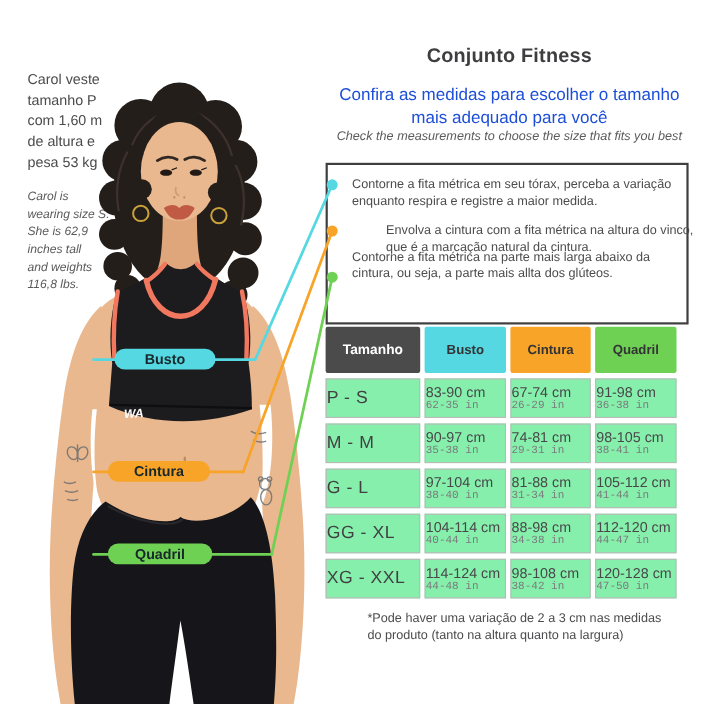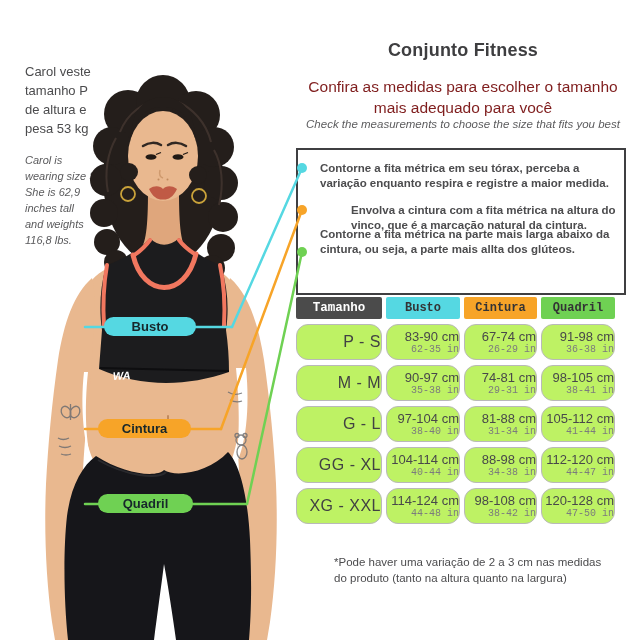--- a/index.html
+++ b/index.html
@@ -9,51 +9,51 @@
   .abs{position:absolute;}
 
   
   #left-note{left:25px;top:62px;width:92px;color:#4b4b4d;}
   #left-note .pt{font-size:13px;line-height:19px;font-weight:500;}
   #left-note .en{margin-top:14px;font-size:11px;line-height:16px;font-style:italic;color:#5a5a5c;}
   .u{}
 
   
   #title{left:300px;top:40px;width:326px;text-align:center;font-size:18px;font-weight:700;color:#3e3e40;letter-spacing:.2px;}
-  #subtitle{left:296px;top:76px;width:334px;text-align:center;font-size:15.5px;line-height:21px;color:#7f1d1d;}
+  #subtitle{left:296px;top:76px;width:334px;text-align:center;font-size:15.5px;line-height:21px;color:#1d4ed8;}
   #subtitle-en{left:296px;top:118px;width:334px;text-align:center;font-size:11.5px;font-style:italic;color:#5c5c5e;}
 
   
   #ins-box{left:296px;top:148px;width:326px;height:143px;border:2px solid #3f3f41;background:#fff;}
   .ins-item{position:absolute;left:22px;width:296px;font-size:11.5px;line-height:15px;color:#4c4c4e;}
   #ins-0{top:11px;} #ins-1{top:53px;margin-left:31px;} #ins-2{top:77px;}
 
   
   .pill{position:absolute;height:19px;border-radius:10px;display:flex;align-items:center;justify-content:center;
         font-size:13px;font-weight:700;color:#17272b;z-index:6;}
   #pill-busto{left:104px;top:317px;width:92px;}
   #pill-cintura{left:98px;top:419px;width:93px;}
   #pill-quadril{left:98px;top:494px;width:95px;}
 
   
   #size-table{left:296px;top:297px;display:grid;grid-template-columns:86px 74px 73px 74px;gap:5px 4px;}
-  .th{height:22px;display:flex;align-items:center;justify-content:center;font-size:12px;font-weight:700;color:#333335;border-radius:2px;font-family:Liberation Mono, monospace;}
+  .th{height:42px;display:flex;align-items:center;justify-content:center;font-size:12px;font-weight:700;color:#333335;border-radius:2px;}
   .th.dark{color:#fff;font-size:12.5px;}
-  .td{height:34px;border:1px solid #b9b9b9;border-radius:12px;background:#bef264;display:flex;flex-direction:column;align-items:flex-end;justify-content:center;}
+  .td{height:34px;border:1px solid #b9b9b9;border-radius:0;background:#86efac;display:flex;flex-direction:column;align-items:flex-start;justify-content:center;}
   .td .size{font-size:16px;color:#414143;font-weight:500;letter-spacing:.5px;}
   .td .cm{font-size:13px;color:#48484a;line-height:15px;}
   .td .in{font-size:10px;color:#7b7b7d;line-height:12px;font-family:Liberation Mono, monospace;}
 
   
   #footnote-pt{left:334px;top:554px;width:278px;font-size:11.5px;line-height:16px;color:#4c4c4e;}
   #footnote-en{left:334px;top:590px;width:278px;font-size:11.5px;line-height:16px;font-style:italic;color:#5a5a5c;}
 
   #figure-svg{left:0;top:0;z-index:1;}
   #overlay-svg{left:0;top:0;z-index:5;pointer-events:none;}
-  #ins-box{z-index:2;font-weight:bold;} #size-table{z-index:2;}
+  #ins-box{z-index:2;} #size-table{z-index:2;}
 </style>
 </head>
 <body>
 
 <div id="page">
 
   <svg id="figure-svg" class="abs" width="640" height="640" viewBox="0 0 640 640">
 
     <g fill="#241e1b">
       <ellipse cx="163" cy="178" rx="60" ry="88"></ellipse>
@@ -149,20 +149,21 @@
       <circle cx="158.5" cy="179.5" r="1" fill="#c08a5f"></circle>
         <circle cx="167.5" cy="179.5" r="1" fill="#c08a5f"></circle>
       <path d="M149 189 C155 185 160 186 163 189 C166 186 171 185 177 189 C173 198 167 200 163 199.5 C159 200 153 198 149 189 Z" fill="#c05a45"></path>
     </g>
   </svg>
 
   <div id="left-note" class="abs">
     <div class="pt">
       <div>Carol veste</div>
       <div class="u">tamanho P</div>
+      <div>com 1,60 m</div>
       <div>de altura e</div>
       <div>pesa 53 kg</div>
     </div>
     <div class="en">
       <div>Carol is</div>
       <div><span>wearing </span><span class="u">size S.</span></div>
       <div>She is 62,9</div>
       <div>inches tall</div>
       <div>and weights</div>
       <div>116,8 lbs.</div>

